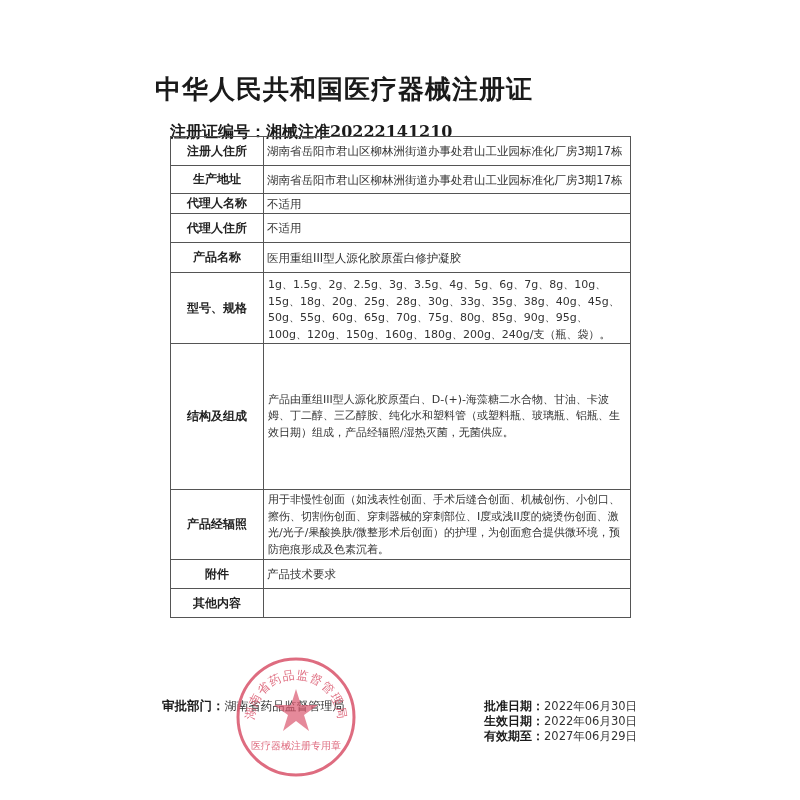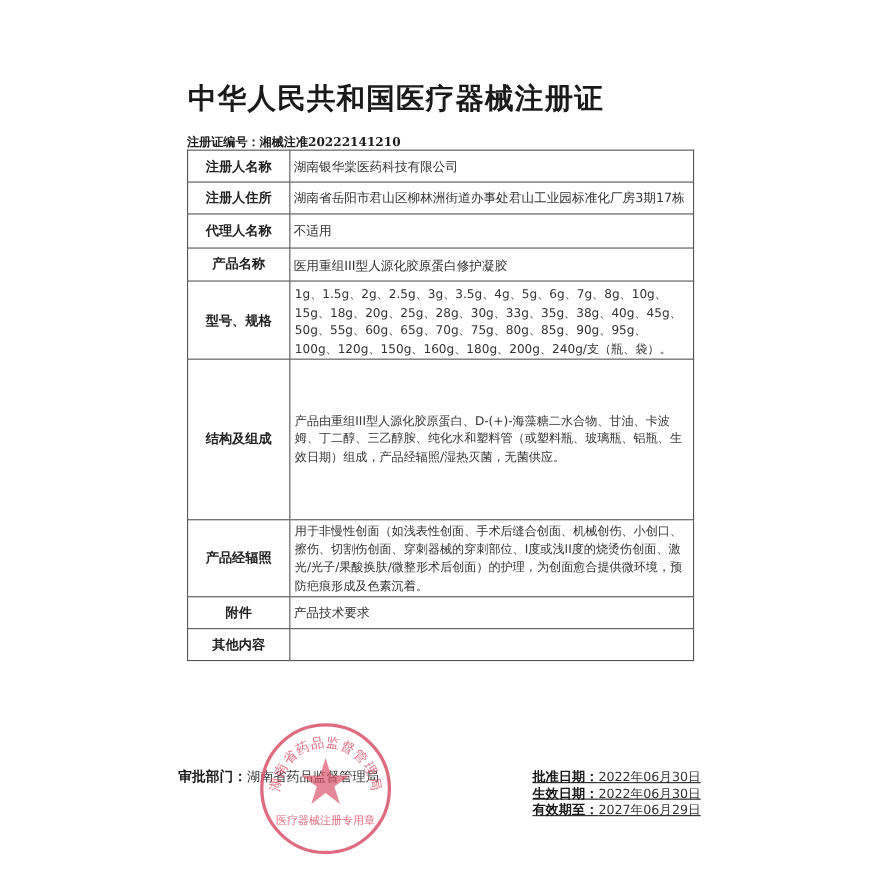--- a/index.html
+++ b/index.html
@@ -1,26 +1,26 @@
 <!DOCTYPE html>
 <html><head>
 <meta charset="utf-8">
 <style>
   html, body { margin:0; padding:0; }
   body {
     width:800px; height:800px; background:#ffffff; position:relative; overflow:hidden;
     font-family: "DejaVu Serif", "Liberation Serif", serif; color:#1e1e1e;
   }
   .title {
-    position:absolute; left:16px; top:72px; width:688px; text-align:center;
+    position:absolute; left:0; top:72px; width:688px; text-align:center;
     font-size:26px; font-weight:bold; letter-spacing:1px; color:#1a1a1a;
     font-family: "DejaVu Sans", sans-serif;
   }
   .regno {
-    position:absolute; left:170px; top:122px; font-size:11px; font-weight:bold; color:#1a1a1a;
+    position:absolute; left:170px; top:122px; font-size:16px; font-weight:bold; color:#1a1a1a;
   }
   table.cert {
     position:absolute; left:170px; top:136px; width:461px; border-collapse:collapse;
     table-layout:fixed;
   }
   table.cert td {
     border:1px solid #555; padding:0 3px; vertical-align:middle;
   }
   td.lbl {
     width:86px; text-align:center; font-weight:bold; font-size:12px; color:#222;
@@ -36,45 +36,49 @@
     pointer-events:none; opacity:0.85;
   }
   .approver {
     position:absolute; left:162px; top:698px; font-size:12.5px;
   }
   .approver .k { font-weight:bold; color:#1a1a1a; }
   .approver .v { color:#333; font-family:"DejaVu Sans", sans-serif; font-size:12px; }
   .dates {
     position:absolute; left:484px; top:699px; font-size:12px; line-height:15px;
   }
-  .dates .row { white-space:nowrap;text-decoration:underline; }
+  .dates .row { white-space:nowrap; }
   .dates .k { font-weight:bold; color:#1a1a1a; }
   .dates .v { color:#333; font-family:"DejaVu Sans", sans-serif; font-size:11.5px; }
 </style>
 </head>
 <body>
 
 <div class="title">中华人民共和国医疗器械注册证</div>
 
 <div class="regno">
   <span>注册证编号：</span><span>湘械注准20222141210</span>
 </div>
 
 <table class="cert">
   <tbody>
-      <tr style="height:29px">
-    <td class="lbl">注册人名称</td>
-    <td class="val">湖南银华棠医药科技有限公司</td>
-  </tr>
   <tr style="height:29px">
     <td class="lbl">注册人住所</td>
     <td class="val">湖南省岳阳市君山区柳林洲街道办事处君山工业园标准化厂房3期17栋</td>
   </tr>
-  <tr style="height:31px">
+  <tr style="height:28px">
+    <td class="lbl">生产地址</td>
+    <td class="val">湖南省岳阳市君山区柳林洲街道办事处君山工业园标准化厂房3期17栋</td>
+  </tr>
+  <tr style="height:20px">
     <td class="lbl">代理人名称</td>
+    <td class="val">不适用</td>
+  </tr>
+  <tr style="height:29px">
+    <td class="lbl">代理人住所</td>
     <td class="val">不适用</td>
   </tr>
   <tr style="height:30px">
     <td class="lbl">产品名称</td>
     <td class="val">医用重组III型人源化胶原蛋白修护凝胶</td>
   </tr>
   <tr style="height:70px">
     <td class="lbl">型号、规格</td>
     <td class="val multi" style="vertical-align:top;padding-top:4px;">1g、1.5g、2g、2.5g、3g、3.5g、4g、5g、6g、7g、8g、10g、15g、18g、20g、25g、28g、30g、33g、35g、38g、40g、45g、50g、55g、60g、65g、70g、75g、80g、85g、90g、95g、100g、120g、150g、160g、180g、200g、240g/支（瓶、袋）。</td>
   </tr>

